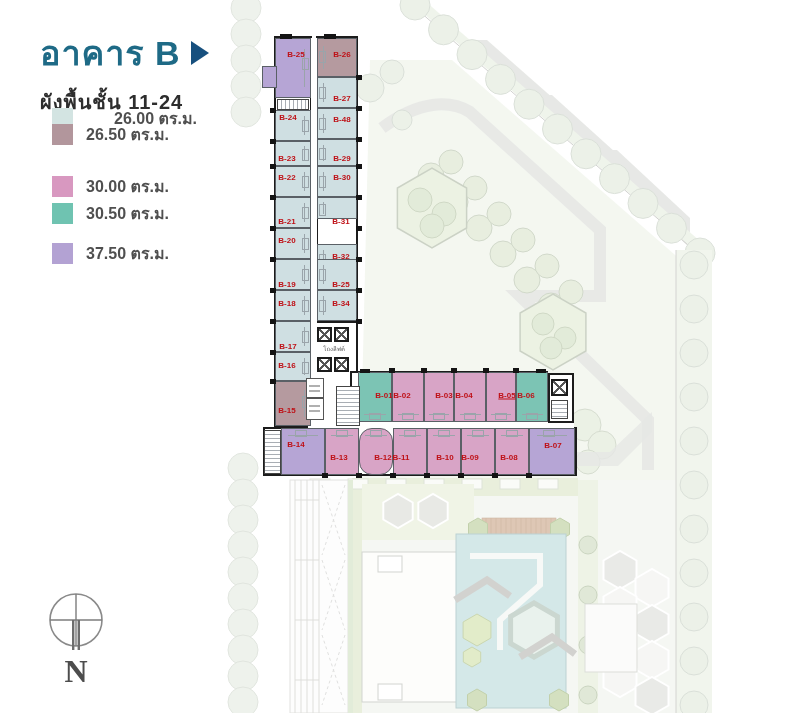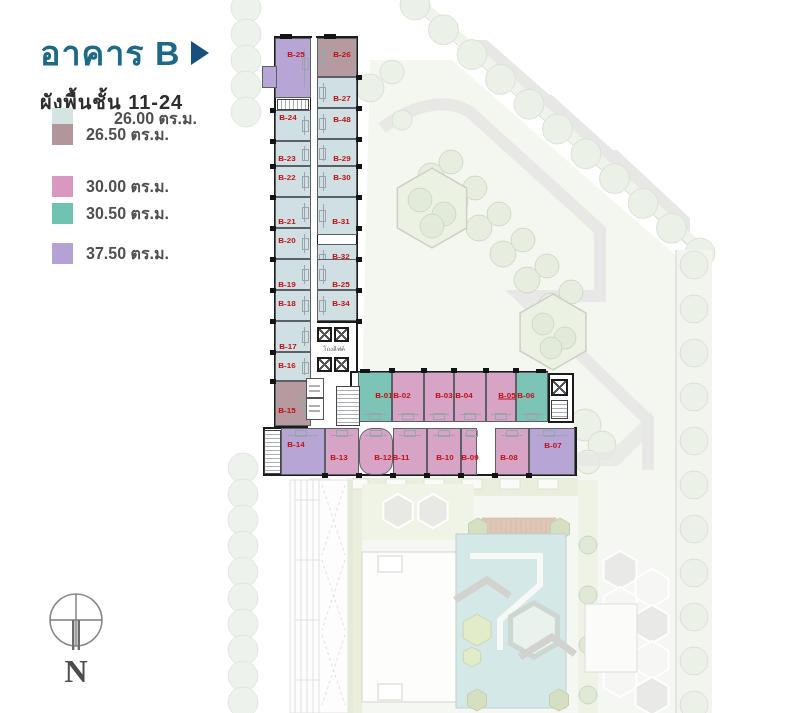--- a/index.html
+++ b/index.html
@@ -252,21 +252,21 @@
       </div>
       <div class="unit u-top" style="left: 516px; top: 372px; width: 32px; height: 50px; background: rgb(124, 196, 180);">
         <div class="unit-label" style="left: 9px; top: 22px; color: rgb(191, 16, 22);">B-06</div>
       </div>
       <div class="unit u-bottom" style="left: 529px; top: 428px; width: 46px; height: 47px; background: rgb(182, 165, 213);">
         <div class="unit-label" style="left: 23px; top: 16px; color: rgb(191, 16, 22);">B-07</div>
       </div>
       <div class="unit u-bottom" style="left: 495px; top: 428px; width: 34px; height: 47px; background: rgb(216, 164, 198);">
         <div class="unit-label" style="left: 13px; top: 28px; color: rgb(191, 16, 22);">B-08</div>
       </div>
-      <div class="unit u-bottom" style="left: 461px; top: 428px; width: 16px; height: 47px; background: rgb(216, 164, 198);">
+      <div class="unit u-bottom" style="left: 461px; top: 428px; width: 34px; height: 47px; background: rgb(216, 164, 198);">
         <div class="unit-label" style="left: 8px; top: 28px; color: rgb(191, 16, 22);">B-09</div>
       </div>
       <div class="unit u-bottom" style="left: 427px; top: 428px; width: 34px; height: 47px; background: rgb(216, 164, 198);">
         <div class="unit-label" style="left: 17px; top: 28px; color: rgb(191, 16, 22);">B-10</div>
       </div>
       <div class="unit u-bottom" style="left: 393px; top: 428px; width: 34px; height: 47px; background: rgb(216, 164, 198);">
         <div class="unit-label" style="left: 7px; top: 28px; color: rgb(191, 16, 22);">B-11</div>
       </div>
       <div class="unit u-bottom" style="left: 359px; top: 428px; width: 34px; height: 47px; background: rgb(216, 164, 198); border-radius: 13px;">
         <div class="unit-label" style="left: 23px; top: 28px; color: rgb(191, 16, 22);">B-12</div>
@@ -318,21 +318,21 @@
       </div>
       <div class="unit u-right" style="left: 317px; top: 108px; width: 40px; height: 31px; background: rgb(207, 223, 226);">
         <div class="unit-label" style="left: 24px; top: 10px; color: rgb(191, 16, 22);">B-48</div>
       </div>
       <div class="unit u-right" style="left: 317px; top: 139px; width: 40px; height: 27px; background: rgb(207, 223, 226);">
         <div class="unit-label" style="left: 24px; top: 18px; color: rgb(191, 16, 22);">B-29</div>
       </div>
       <div class="unit u-right" style="left: 317px; top: 166px; width: 40px; height: 31px; background: rgb(207, 223, 226);">
         <div class="unit-label" style="left: 24px; top: 10px; color: rgb(191, 16, 22);">B-30</div>
       </div>
-      <div class="unit u-right" style="left: 317px; top: 197px; width: 40px; height: 38px; background: rgb(207, 223, 226);">
+      <div class="unit u-right" style="left: 317px; top: 197px; width: 40px; height: 22px; background: rgb(207, 223, 226);">
         <div class="unit-label" style="left: 23px; top: 23px; color: rgb(191, 16, 22);">B-31</div>
       </div>
       <div class="unit u-right" style="left: 317px; top: 228px; width: 40px; height: 31px; background: rgb(207, 223, 226); margin-top: 16px;">
         <div class="unit-label" style="left: 23px; top: 11px; color: rgb(191, 16, 22);">B-32</div>
       </div>
       <div class="unit u-right" style="left: 317px; top: 259px; width: 40px; height: 31px; background: rgb(207, 223, 226);">
         <div class="unit-label" style="left: 23px; top: 24px; color: rgb(191, 16, 22);">B-25</div>
       </div>
       <div class="unit u-right" style="left: 317px; top: 290px; width: 40px; height: 31px; background: rgb(207, 223, 226);">
         <div class="unit-label" style="left: 23px; top: 12px; color: rgb(191, 16, 22);">B-34</div>

